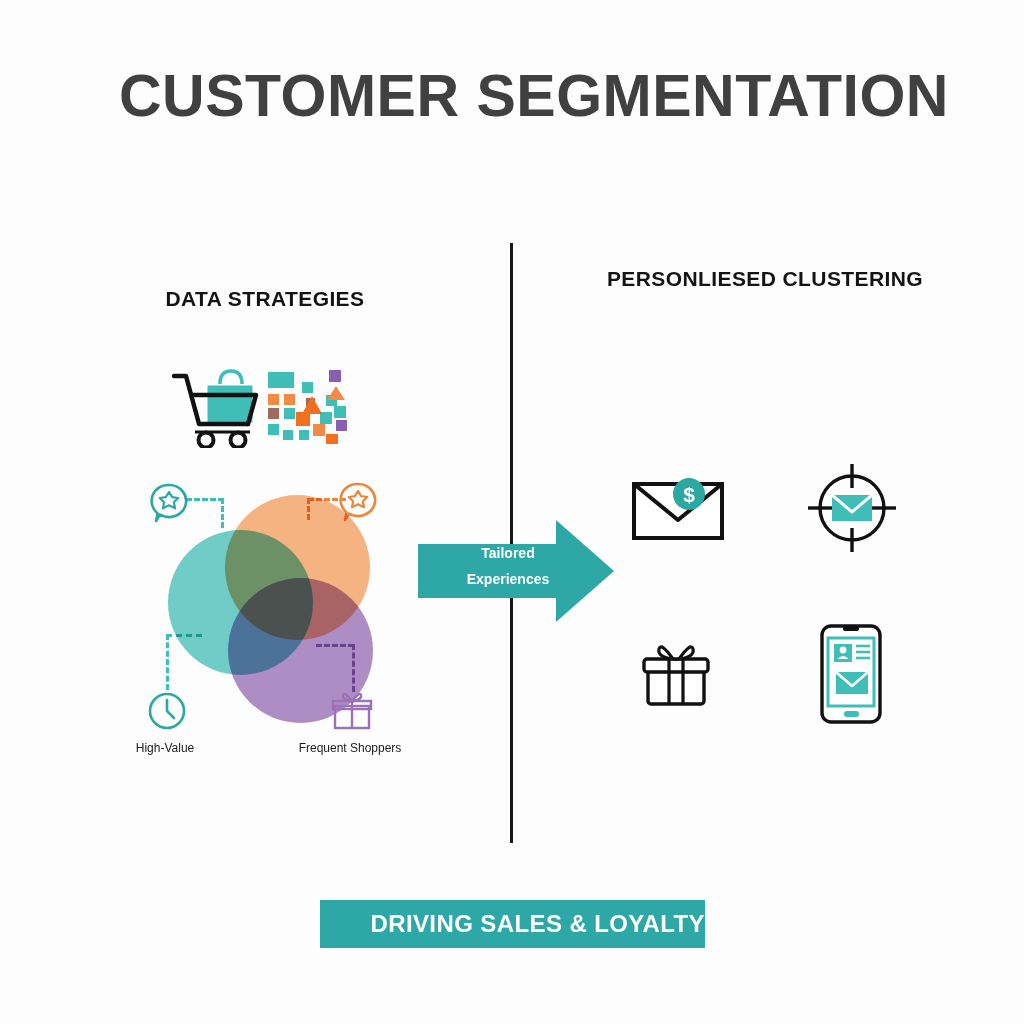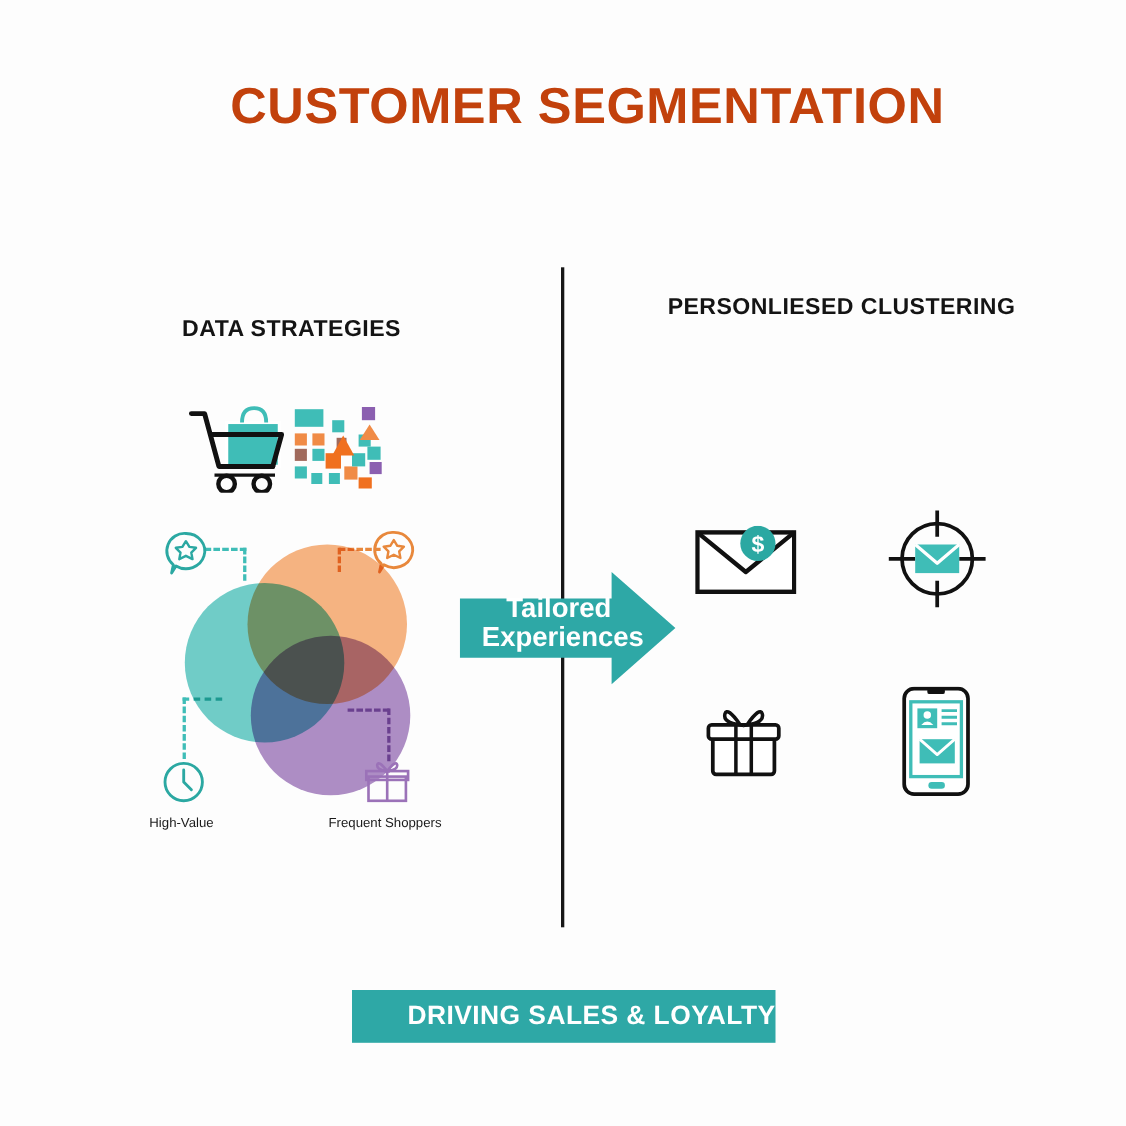--- a/index.html
+++ b/index.html
@@ -20,23 +20,23 @@
   #title-block {
     position: absolute;
     top: 68px;
     left: 0;
     width: 1024px;
     text-align: center;
   }
   .title-line {
     font-family: "Liberation Sans", sans-serif;
     font-weight: bold;
-    font-size: 46px;
+    font-size: 59px;
     letter-spacing: 0.5px;
-    color: #c2410c;
+    color: #404040;
     line-height: 56px;
     white-space: nowrap;
     padding-left: 44px;
   }
 
   
   .section-head {
     position: absolute;
     font-family: "Liberation Sans", sans-serif;
     font-weight: bold;
@@ -102,21 +102,21 @@
     height: 110px;
   }
   #arrow-text {
     position: absolute;
     left: 20px;
     top: 24px;
     width: 140px;
     text-align: center;
     font-family: "Liberation Sans", sans-serif;
     font-weight: bold;
-    font-size: 25px;
+    font-size: 14px;
     line-height: 26px;
     color: #ffffff;
     z-index: 2;
   }
 
   
   #banner {
     position: absolute;
     left: 320px;
     top: 900px;

